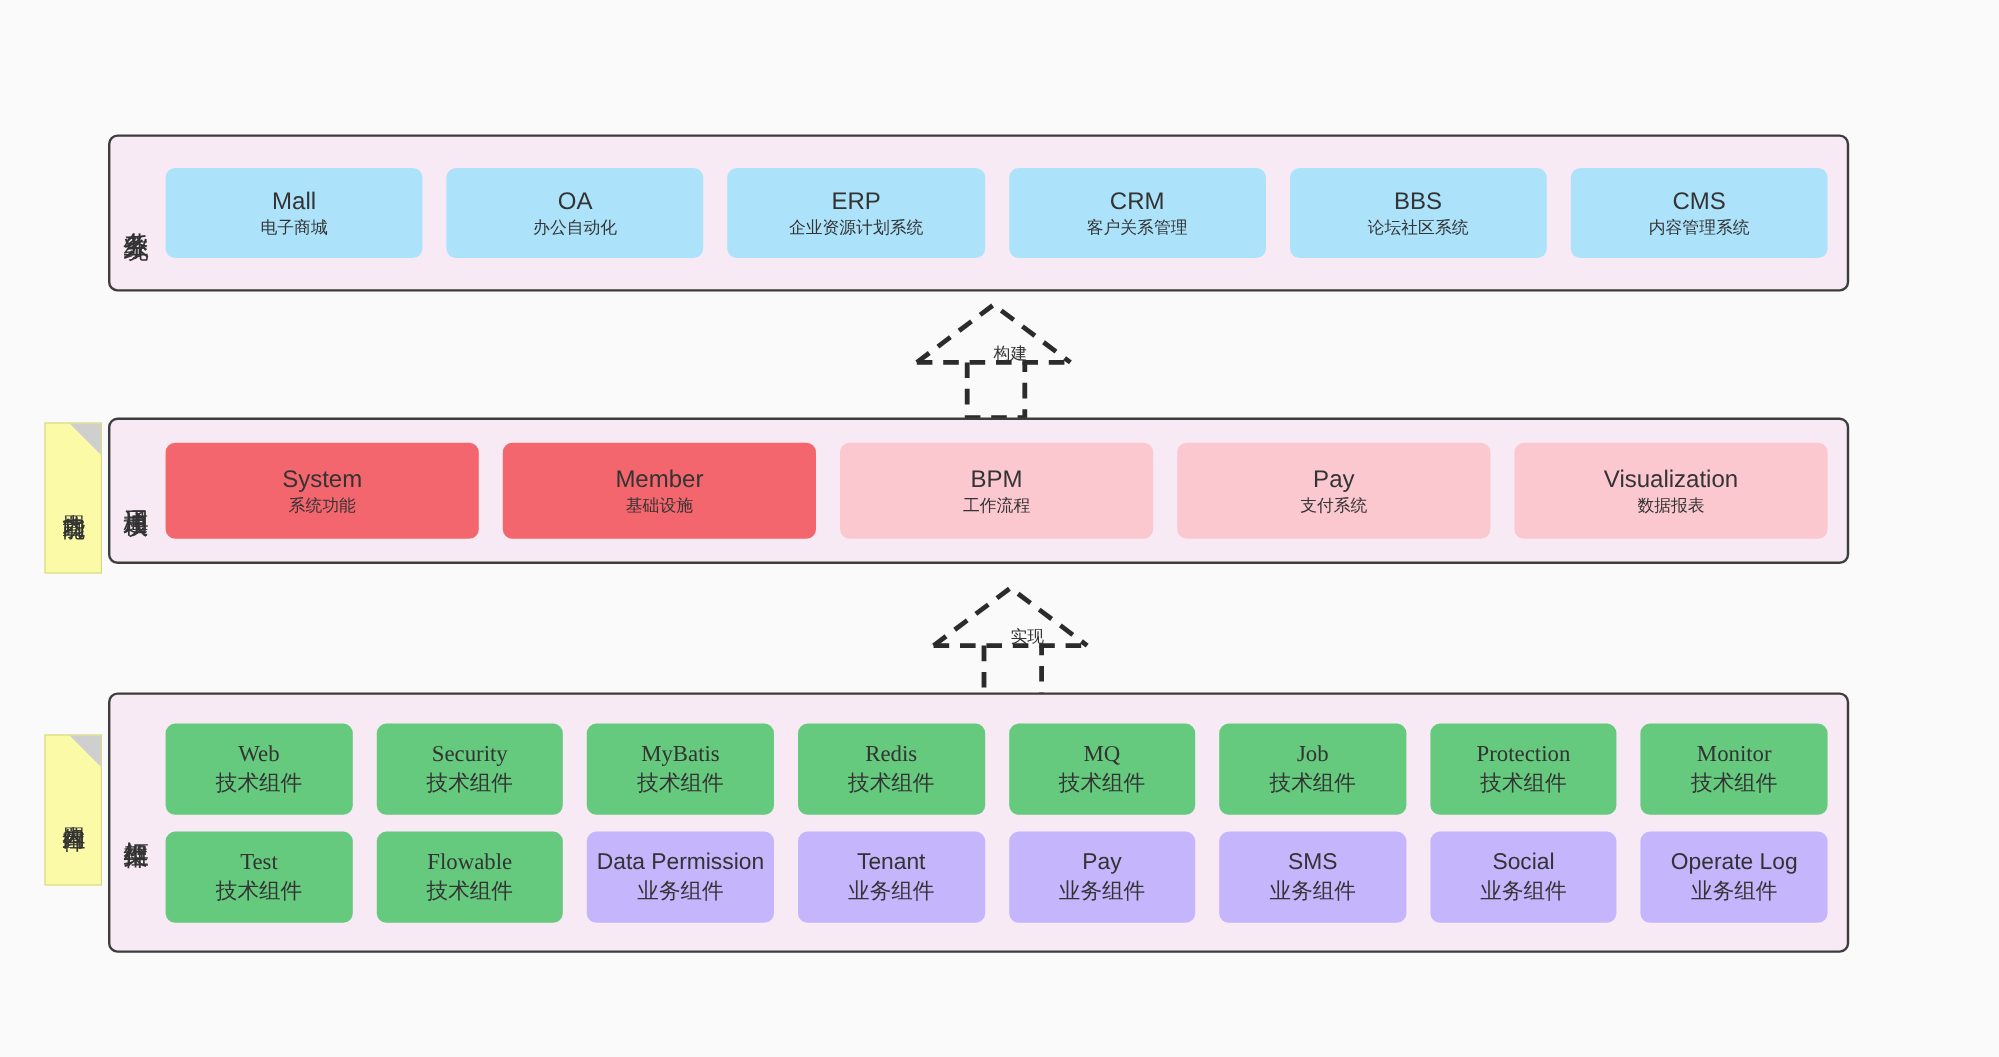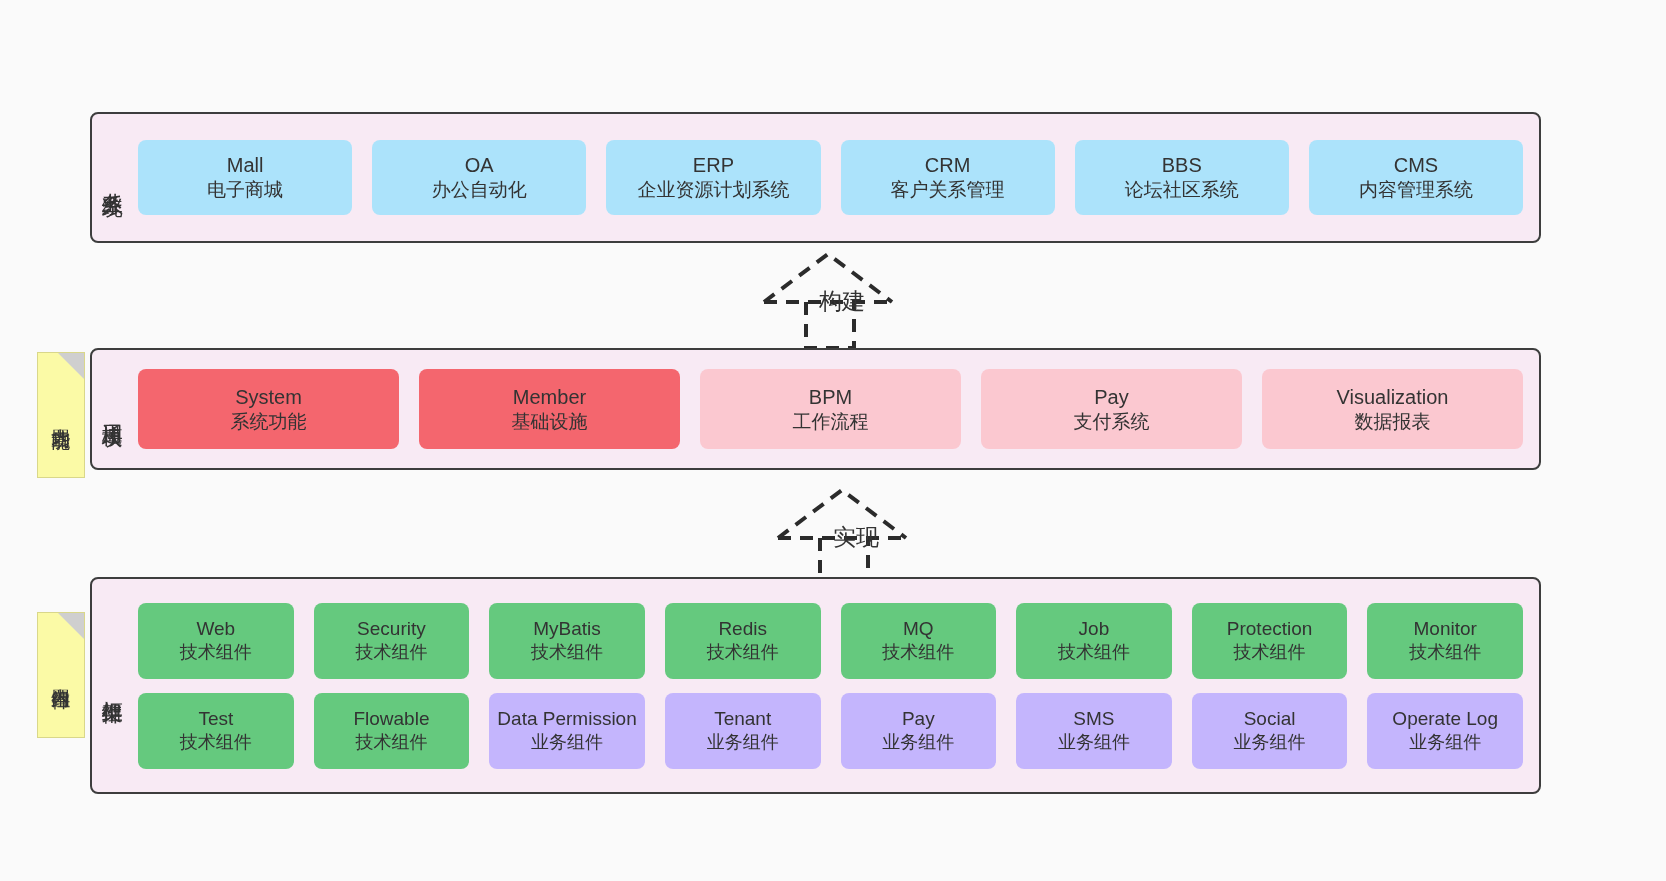--- a/index.html
+++ b/index.html
@@ -70,28 +70,28 @@
     display: flex;
     flex-direction: column;
     align-items: center;
     justify-content: center;
     text-align: center;
     line-height: 1.25;
     color: #333333;
     padding: 6px 4px;
   }
   .card .t1 { font-size: 20px; }
-  .card .t2 { font-size: 19px; }
+  .card .t2 { font-size: 14px; }
   .card.small .t1 { font-size: 19px; }
   .card.small .t2 { font-size: 18px; }
 
   .c-blue       { background: #ace3fb; }
   .c-red        { background: #f4666e; }
   .c-pink       { background: #fbc8d0; }
-  .c-green      { background: #65c97e; }
+  .c-green      { background: #65c97e; font-family: Liberation Serif, serif; }
   .c-lightgreen { background: #c4b5fd; }
 
   
   #layer-business  { left: 90px;  top: 112px; width: 1451px; height: 131px; }
   #layer-common    { left: 90px;  top: 348px; width: 1451px; height: 122px; }
   #layer-framework { left: 90px;  top: 577px; width: 1451px; height: 217px; }
 
   #layer-business .card  { height: 75px; }
   #layer-common .card    { height: 80px; }
   #layer-framework .card { height: 76px; }
@@ -132,21 +132,21 @@
     height: 104px;
   }
   #connector-build   { left: 742px; top: 248px; }
   #connector-impl    { left: 756px; top: 484px; }
   .connector svg { display: block; overflow: visible; }
   .connector .conn-label {
     position: absolute;
     left: 0; right: 0;
     top: 38px;
     text-align: center;
-    font-size: 23px;
+    font-size: 14px;
     color: #333333;
     background: transparent;
     user-select: none;
   }
 </style>
 </head>
 <body>
 
 <div class="canvas">
 

